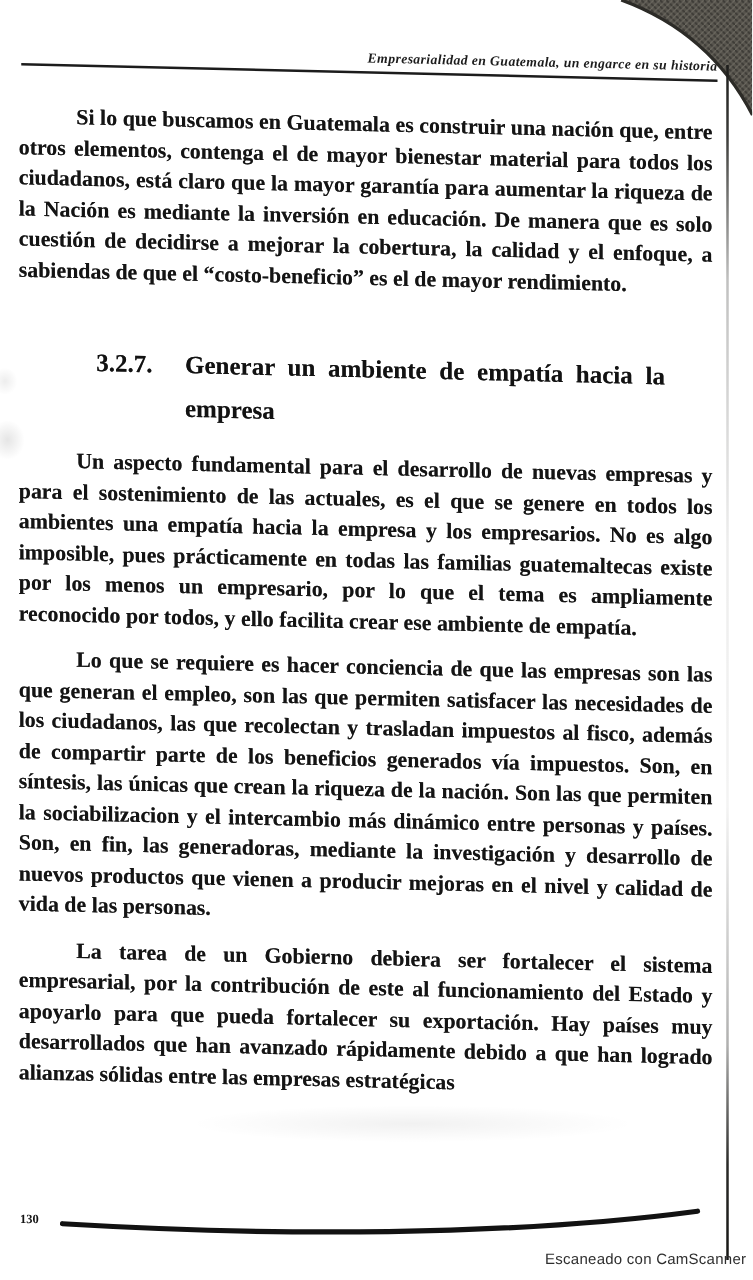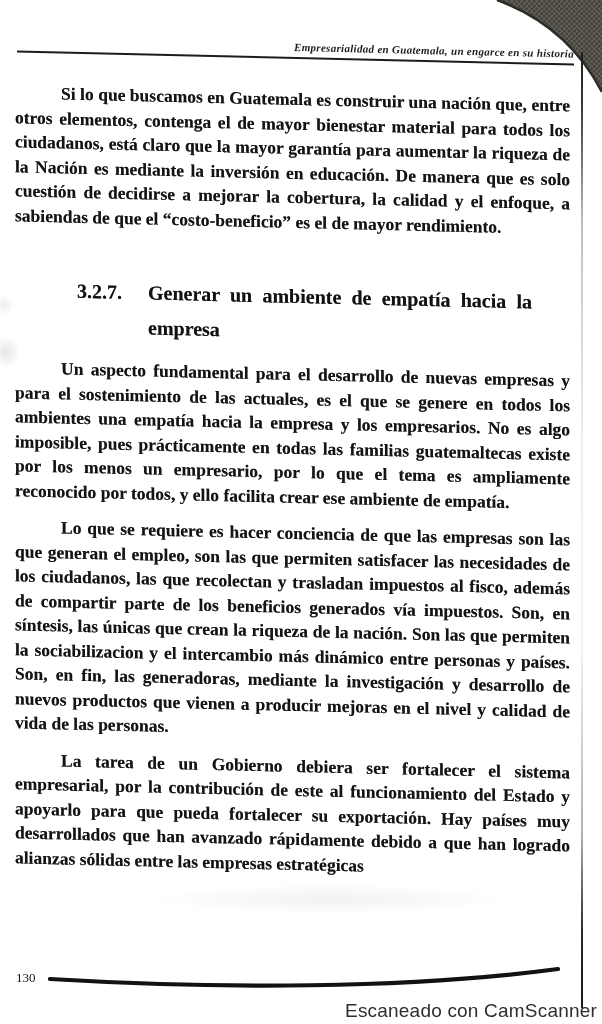--- a/index.html
+++ b/index.html
@@ -33,27 +33,27 @@
   }
   .body-text p{margin:0 0 12px 0;text-indent:46px;}
   .section-heading{
     display:flex;padding-left:62px;margin:45px 0 13px 0;
     font-size:20px;line-height:35px;font-weight:700;color:#121212;
   }
   .section-heading .num{width:71px;flex:none;}
   .section-heading .title{width:384px;flex:none;}
   .footer{position:absolute;left:0;top:0;width:602px;height:1024px;pointer-events:none;}
   .pagenum{
-    position:absolute;left:16px;top:970px;font-size:13px;font-weight:400;color:#141414;
+    position:absolute;left:16px;top:970px;font-size:10px;font-weight:700;color:#141414;
     font-family:"Liberation Serif",serif;
   }
   .footer-curve{position:absolute;left:48px;top:964px;}
   .watermark{
     position:absolute;right:5px;top:1000px;
-    font-family:"Liberation Sans",sans-serif;font-size:19px;color:#2e2e2e;
+    font-family:"Liberation Sans",sans-serif;font-size:12px;color:#2e2e2e;
     letter-spacing:0.2px;
   }
   
   .smudge{position:absolute;pointer-events:none;}
   .s1{left:150px;top:884px;width:360px;height:30px;
       background:radial-gradient(ellipse at center,rgba(0,0,0,0.055),rgba(0,0,0,0) 70%);}
   .s2{left:-8px;top:336px;width:28px;height:32px;
       background:radial-gradient(ellipse at center,rgba(0,0,0,0.10),rgba(0,0,0,0) 70%);}
   .s3{left:-6px;top:294px;width:20px;height:22px;
       background:radial-gradient(ellipse at center,rgba(0,0,0,0.07),rgba(0,0,0,0) 70%);}

